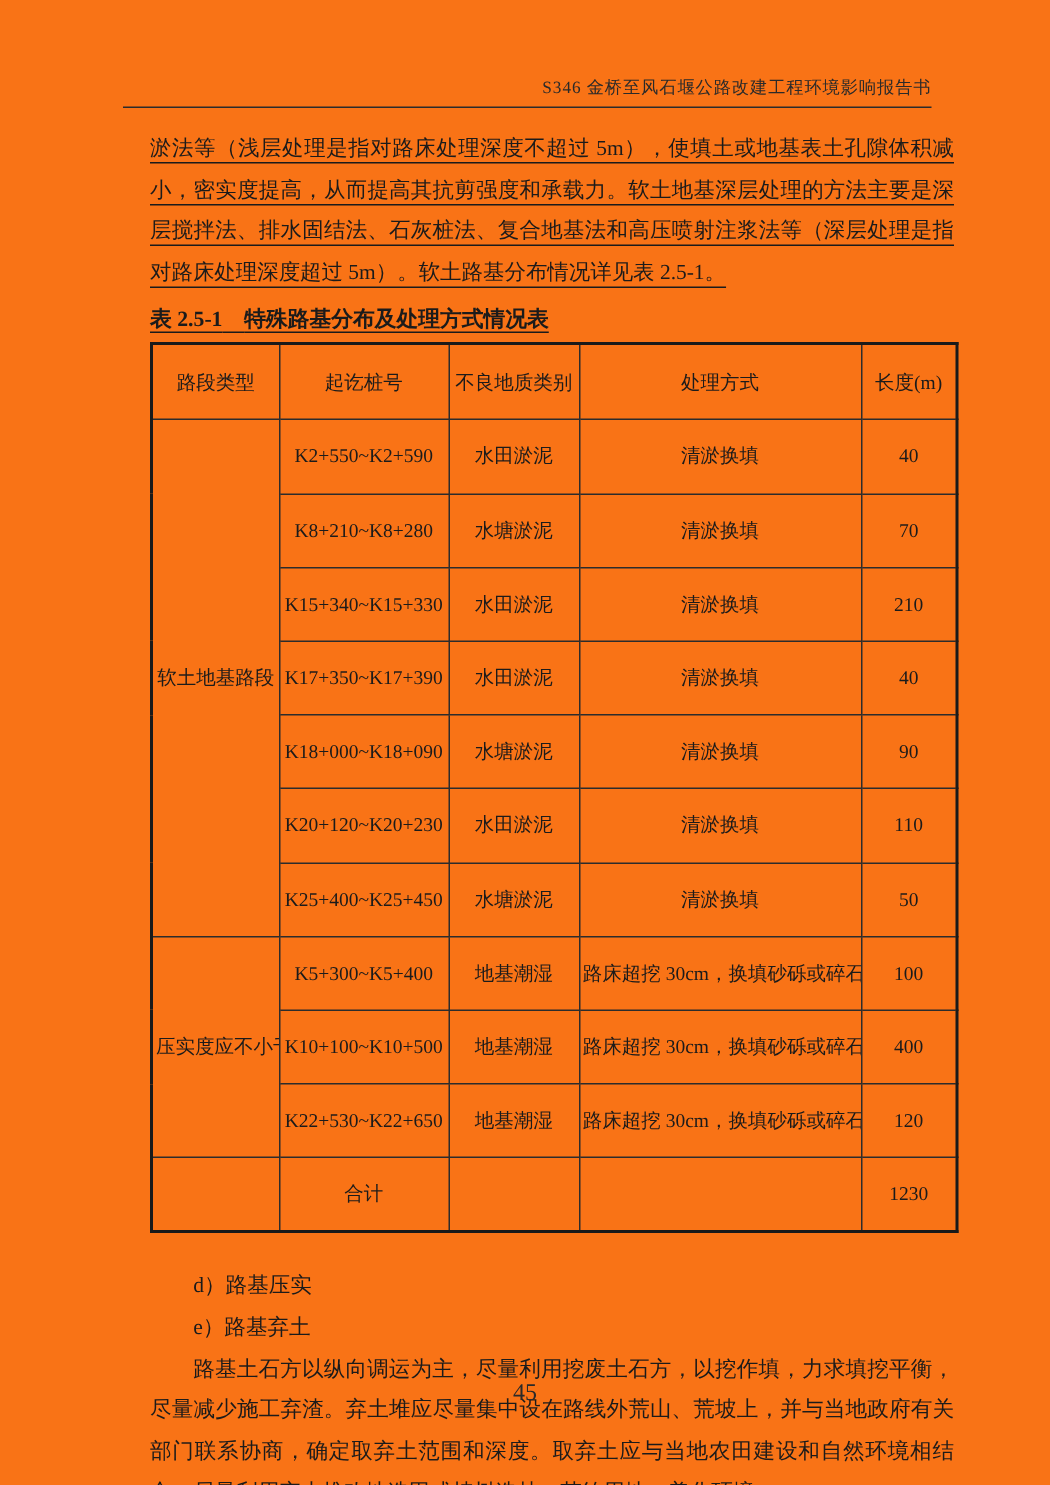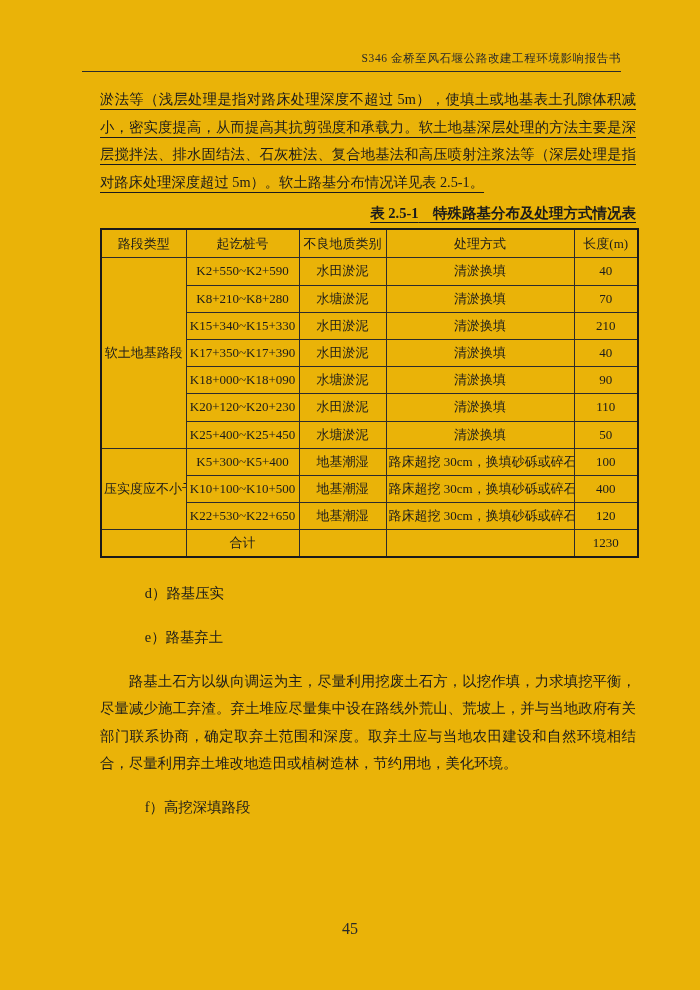--- a/index.html
+++ b/index.html
@@ -1,55 +1,55 @@
 <!DOCTYPE html>
 <html><head>
 <meta charset="utf-8">
 <style>
   html,body { margin:0; padding:0; background:#ffffff; }
   .page {
-    position:relative; width:700px; height:990px; background:#eab308;
+    position:relative; width:700px; height:990px; background:#f97316;
     font-family:"Liberation Serif","DejaVu Serif",serif;
     color:#1b1b1b; overflow:hidden;
   }
   .doc-header {
     position:absolute; top:51px; right:79px;
     font-size:11.5px; letter-spacing:0.6px; color:#2a2a2a;
   }
   .header-rule {
     position:absolute; top:71px; left:82px; width:539px;
     border-top:1.6px solid #2b2b2b; height:0;
   }
   .content { position:absolute; left:100px; top:86px; width:536px; }
   .intro {
     margin:0; font-size:14.3px; line-height:27.6px; text-align:justify;
     text-decoration:underline; text-underline-offset:4.5px;
     text-decoration-thickness:1px;
   }
   .table-title {
-    margin-top:2px; height:30px; line-height:30px; text-align:right;
+    margin-top:2px; height:30px; line-height:30px; text-align:left;
     font-weight:bold; font-size:14.5px;
   }
   .table-title .u { text-decoration:underline; text-underline-offset:4px; }
   .data-table {
     border-collapse:collapse; table-layout:fixed; width:537px;
     border:2px solid #1a1a1a;
   }
   .data-table td {
     border:1px solid #2c2c2c; text-align:center; vertical-align:middle;
-    font-size:13px; height:24.2px; padding:1px 2px; overflow:hidden;
+    font-size:13px; height:24.2px; padding:12px 2px; overflow:hidden;
     white-space:nowrap;
     margin-left:17px;
   }
   .data-table thead td { height:25px; }
   .data-table tr.group-start td { border-top-width:1.8px; border-top-color:#1a1a1a; }
   .group-cell { font-size:13px; }
   .sections { margin-top:22px; }
   .sec-heading {
-    margin:16px; padding-left:2em; font-size:14.4px; line-height:27.6px;
+    margin:0; padding-left:2em; font-size:14.4px; line-height:27.6px;
   }
   .body-p {
     margin:0; font-size:14.4px; line-height:27.6px; text-align:justify;
     text-indent:2em;
   }
   .page-num {
     position:absolute; top:920px; left:0; right:0; text-align:center;
     font-size:16px; color:#2a2a2a;
   }
 </style>

